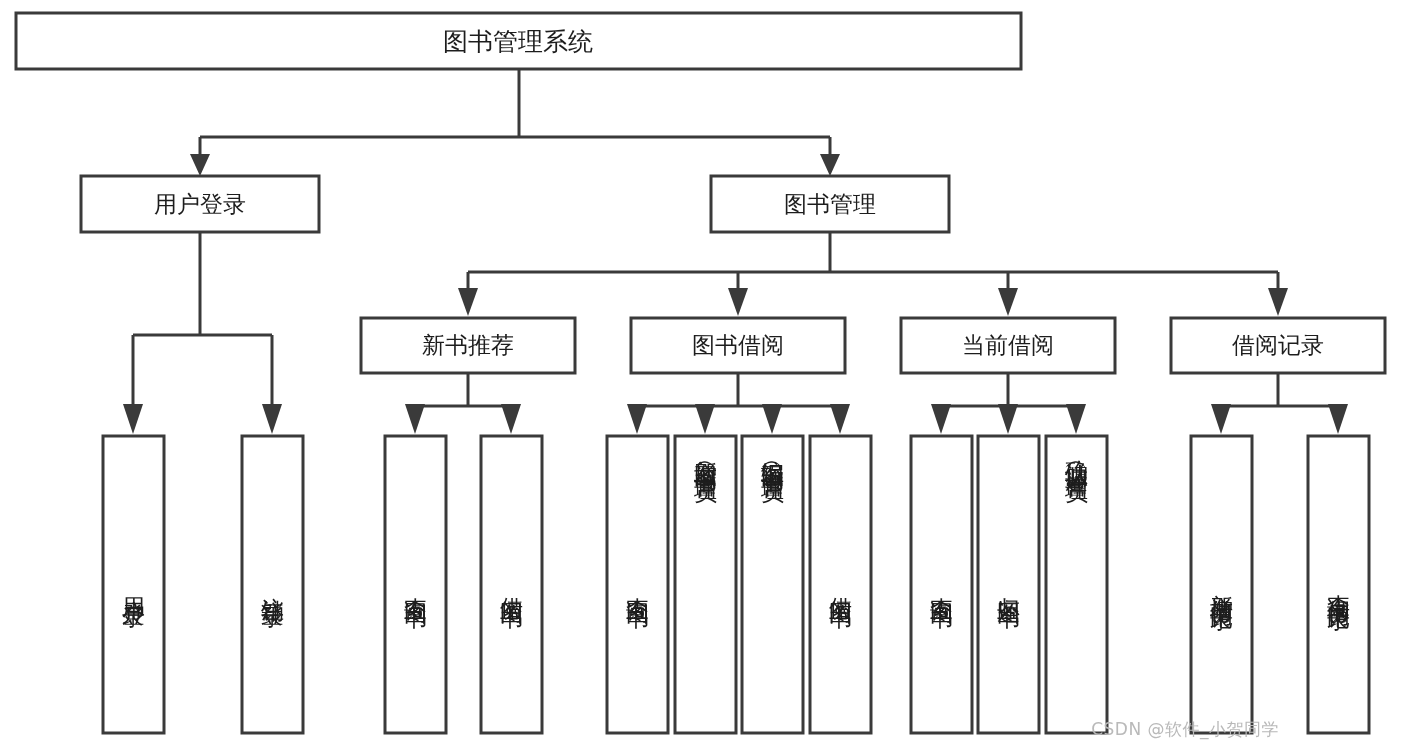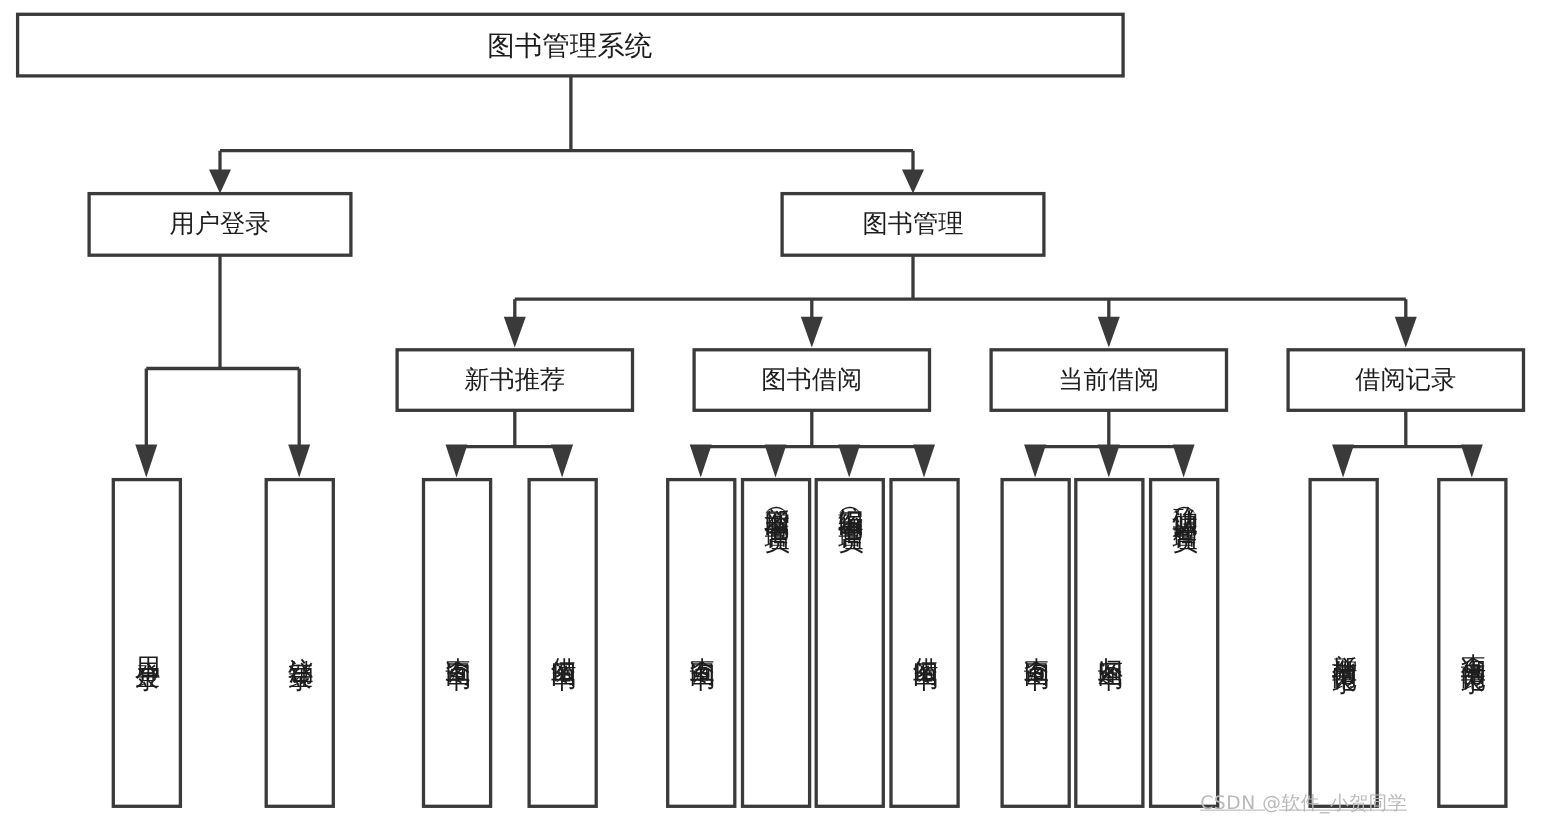--- a/index.html
+++ b/index.html
@@ -74,21 +74,20 @@
   }
   .watermark {
     position: absolute;
     right: 8px;
     bottom: 6px;
     font-family: "DejaVu Sans", "Liberation Sans", sans-serif;
     font-size: 17px;
     color: #b9b9b9;
     letter-spacing: 0.5px;
     white-space: nowrap;
-    text-decoration: underline;
   }
 </style>
 </head>
 <body>
 
 <div id="diagram-root">
 
   <svg class="diagram" viewBox="0 0 1405 747" xmlns="http://www.w3.org/2000/svg">
 
     <g>

